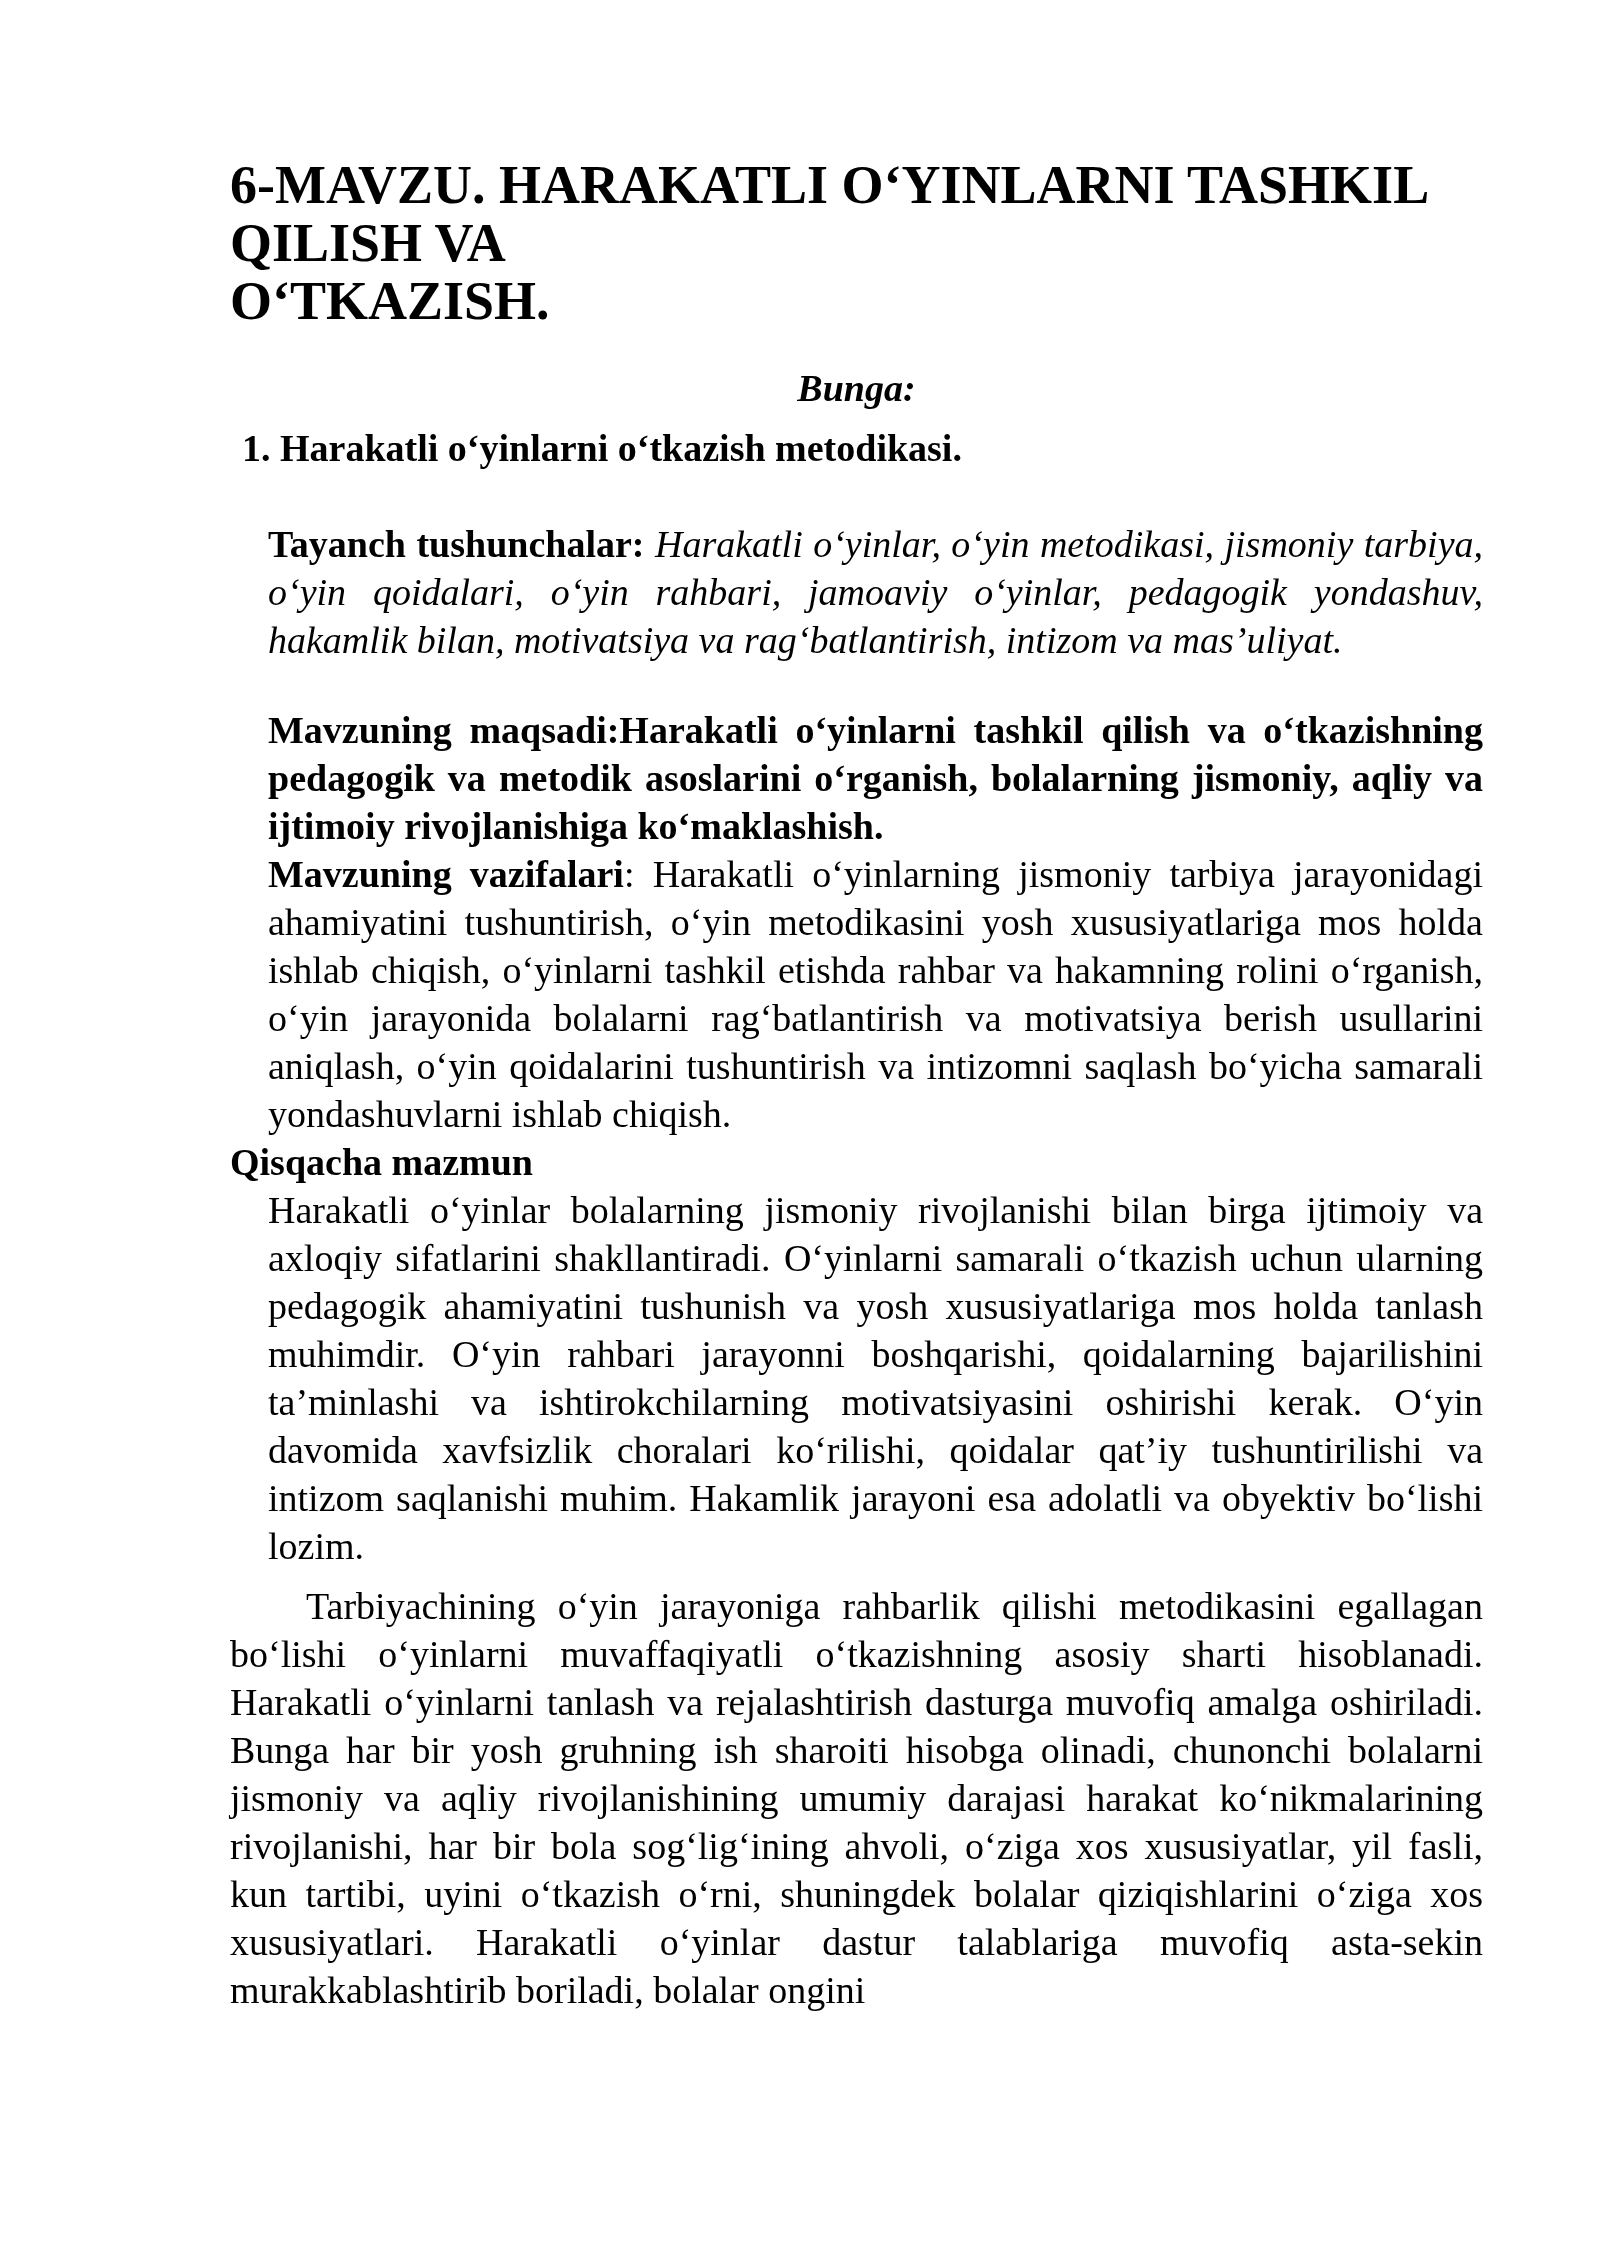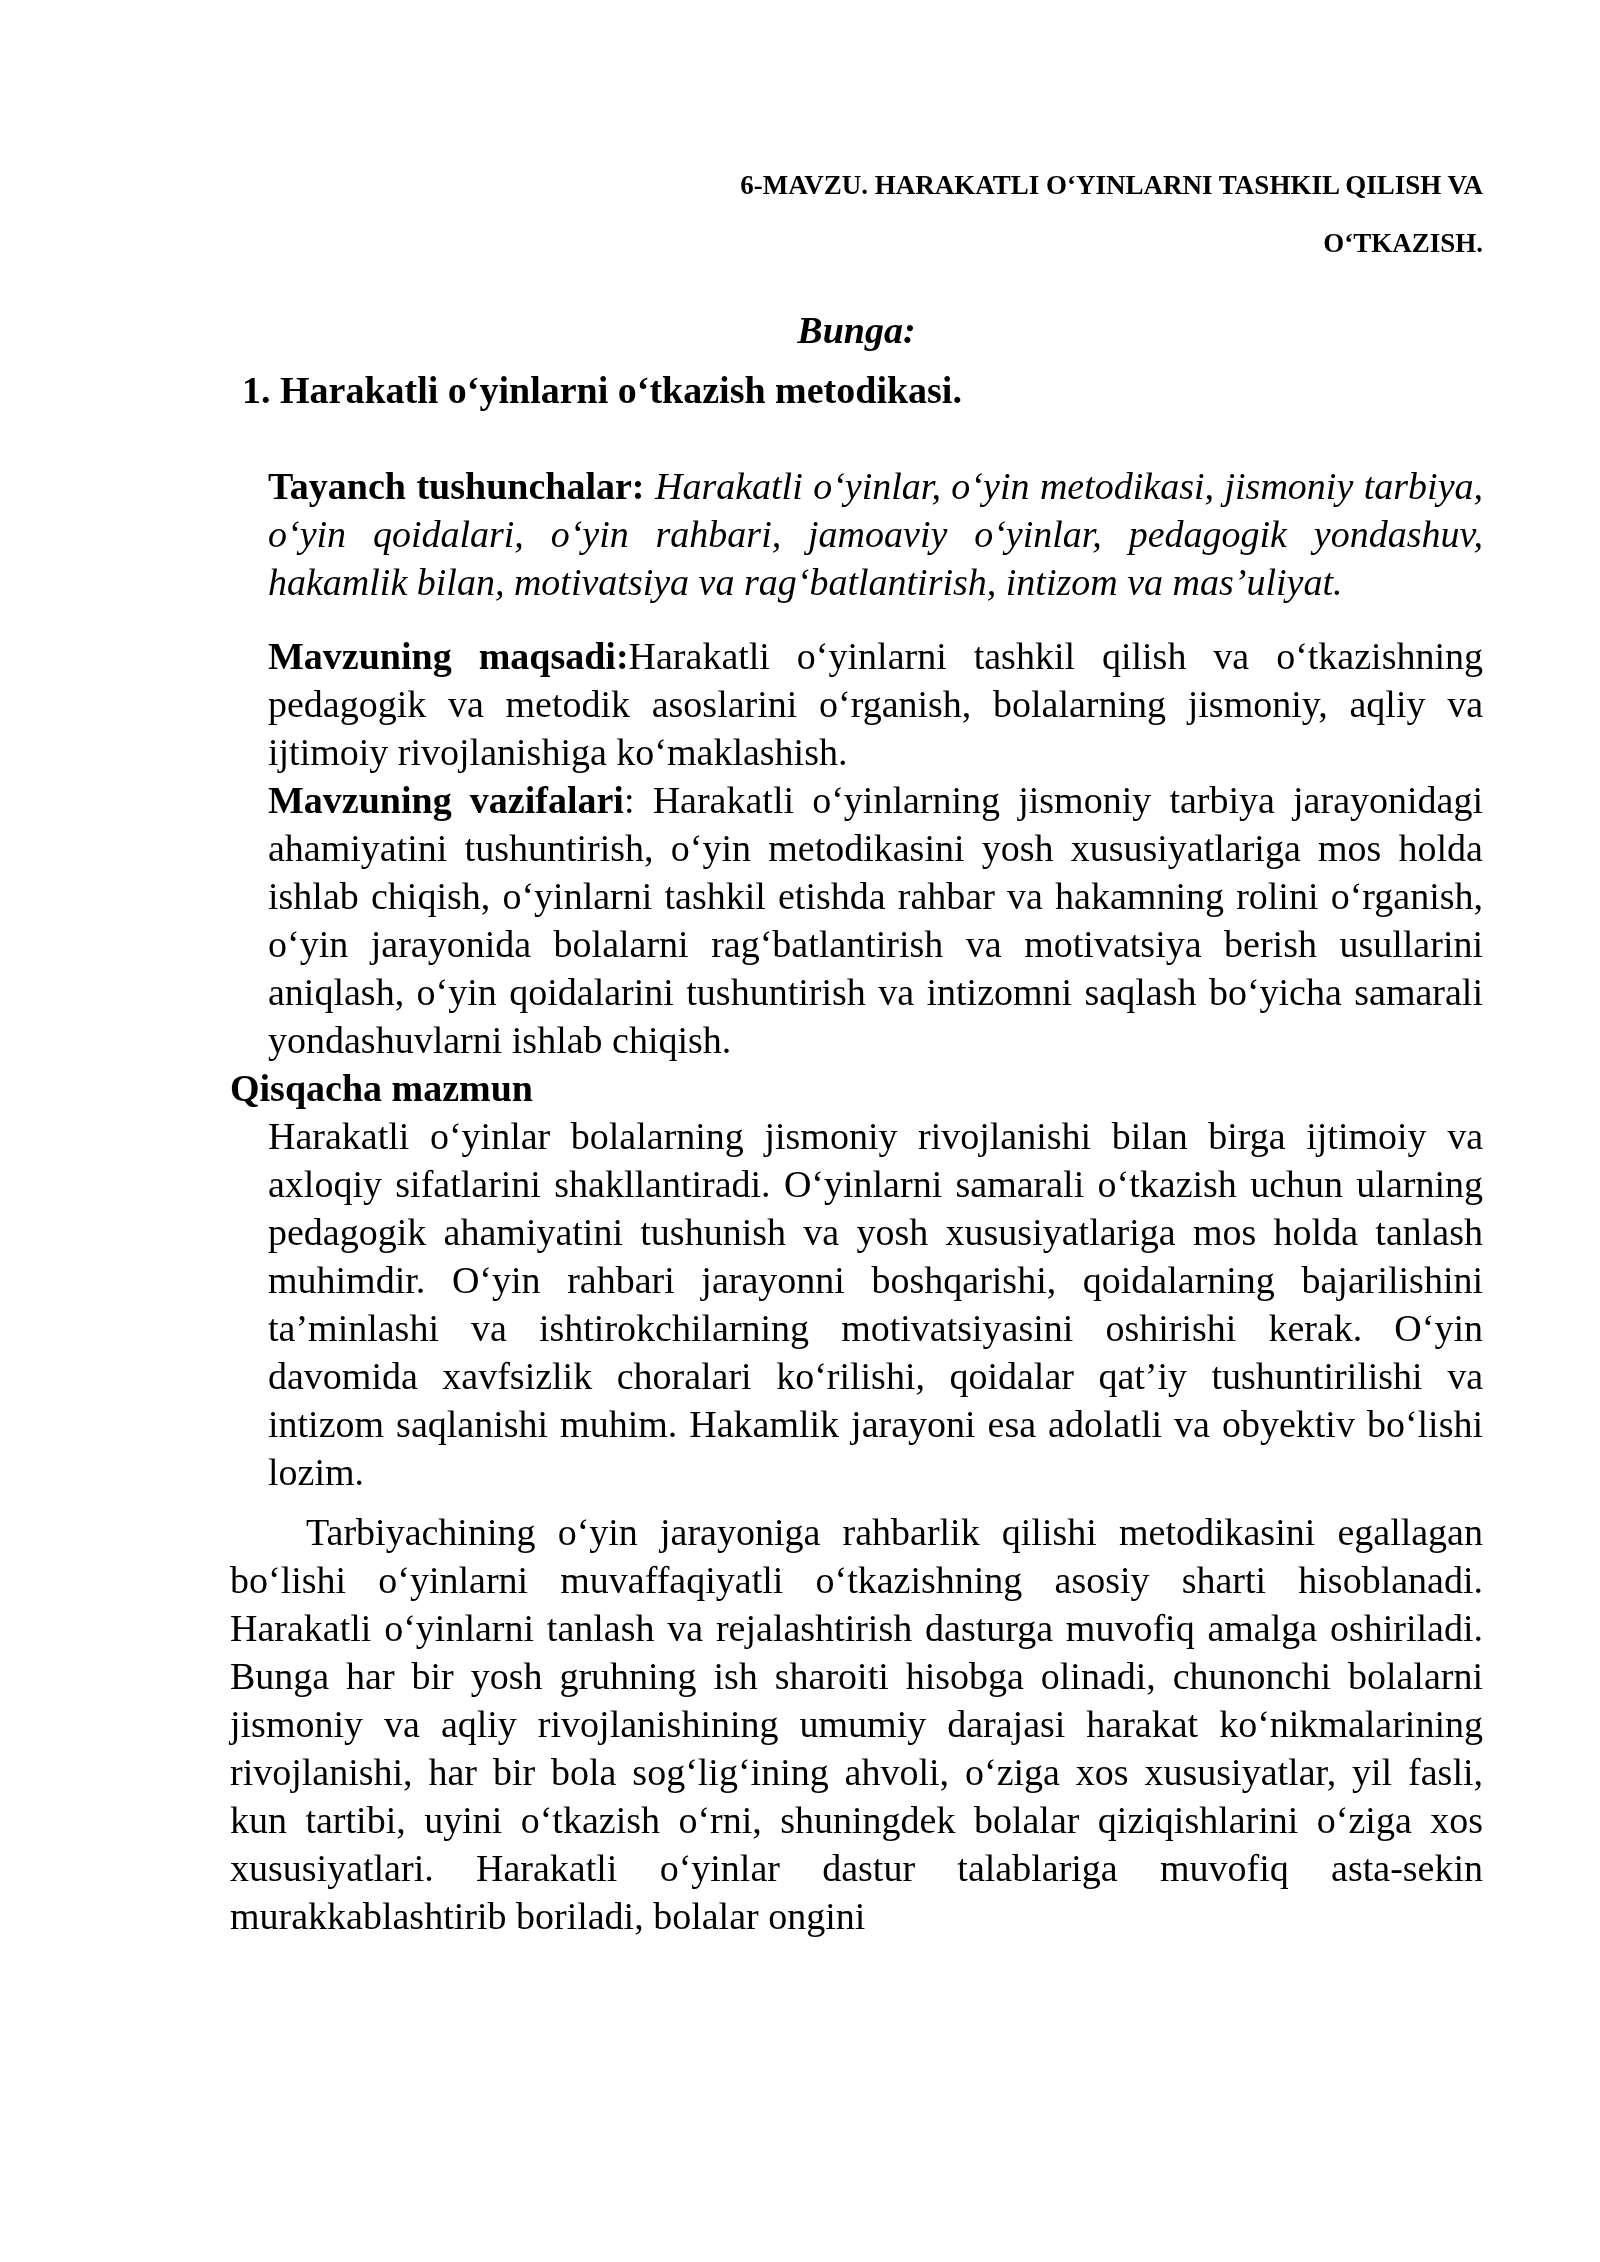--- a/index.html
+++ b/index.html
@@ -17,24 +17,24 @@
     overflow: hidden;
   }
   .page {
     box-sizing: border-box;
     width: 1600px;
     height: 2262px;
     padding: 156px 117px 0 230px;
   }
   .doc-title {
     margin: 0;
-    font-size: 27px;
+    font-size: 54px;
     line-height: 58px;
     font-weight: 700;
-    text-align: right;
+    text-align: left;
   }
   .doc-title .line { display: block; }
   .reja-heading {
     margin: 34px 0 0 0;
     font-weight: 700;
     font-style: italic;
     text-align: center;
     line-height: 48px;
   }
   .plan { margin: 0; }
@@ -44,21 +44,21 @@
     line-height: 48px;
     text-align: left;
   }
   .body-par {
     margin: 0;
     line-height: 48px;
     text-align: justify;
   }
   .indented { margin-left: 38px; }
   .gap-top { margin-top: 48px; }
-  .gap-top-sm { margin-top: 26px; }
+  .gap-top-sm { margin-top: 42px; font-weight: bold; }
   .center-heading {
     margin: 0;
     font-weight: 700;
     text-align: left;
     line-height: 48px;
   }
   .final-par {
     margin: 12px 0 4px 0;
     line-height: 48px;
     text-align: justify;

